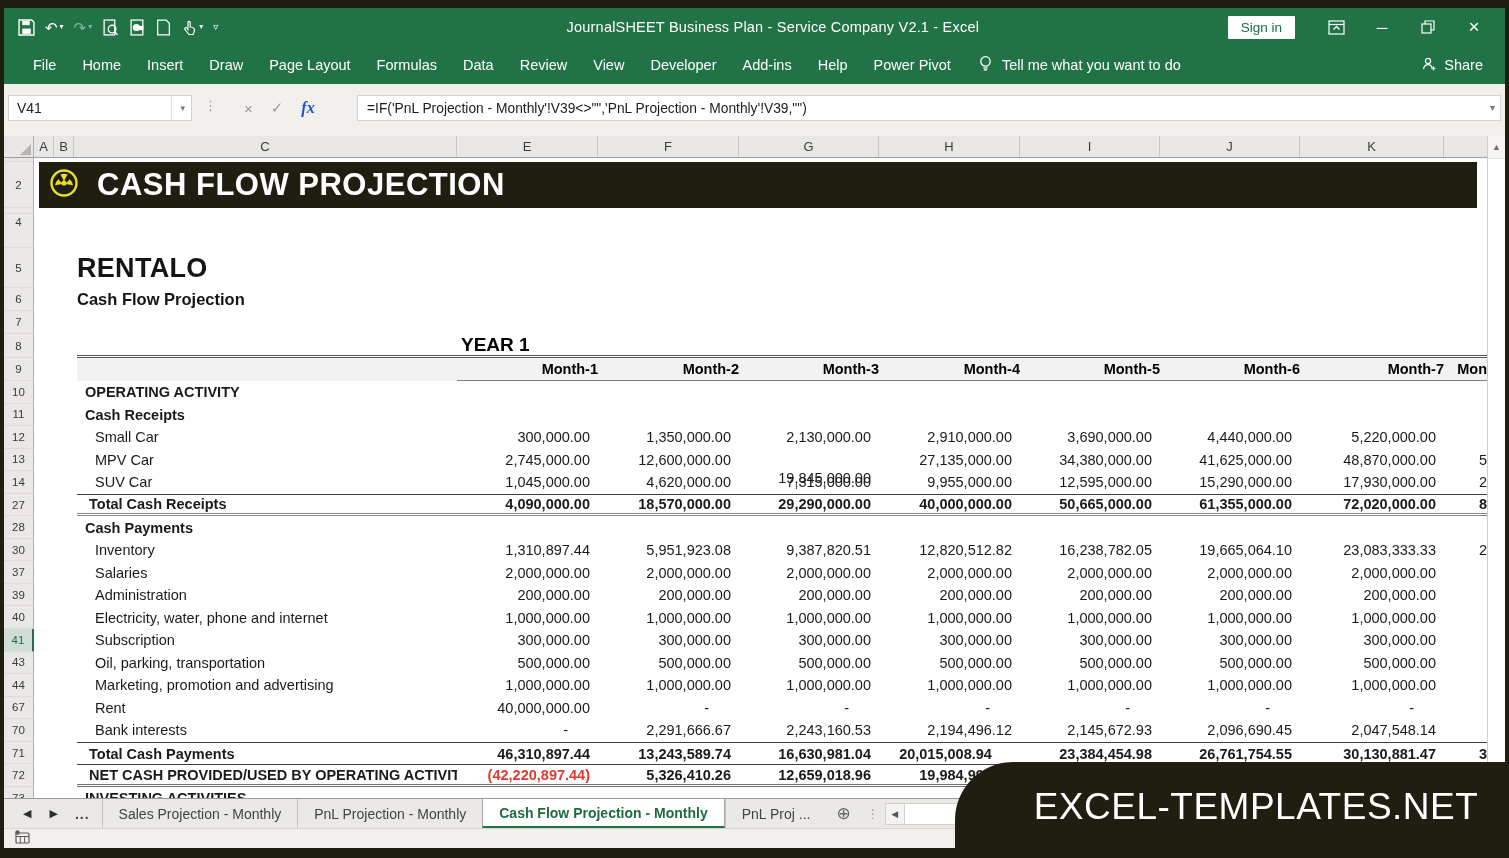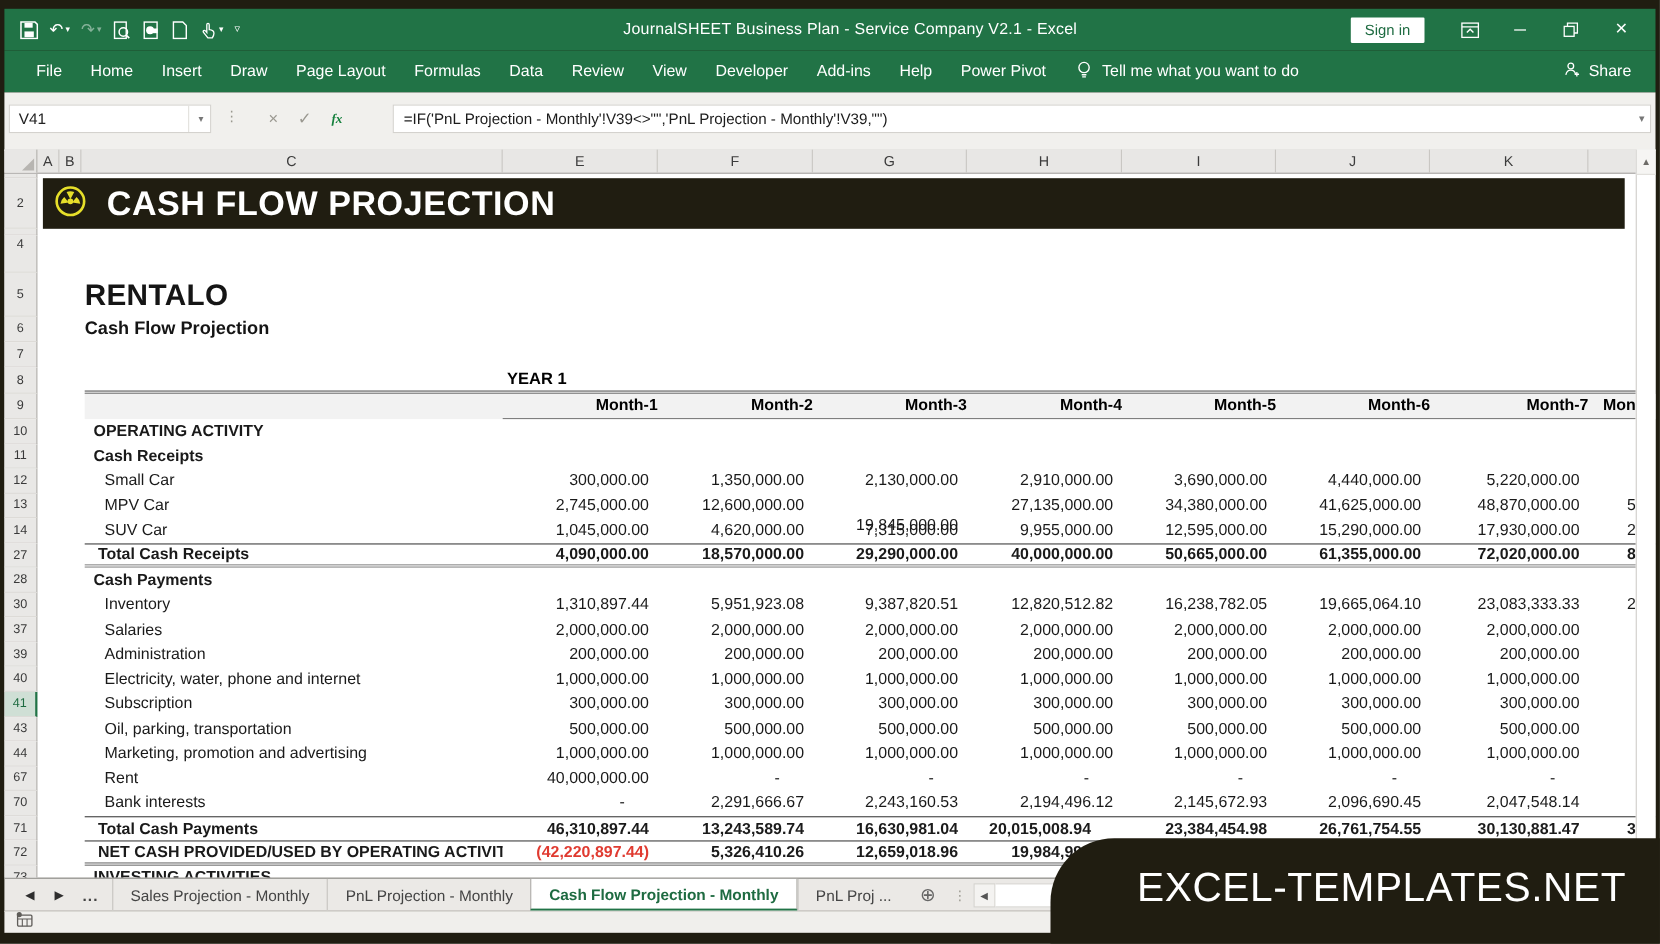--- a/index.html
+++ b/index.html
@@ -29,21 +29,21 @@
   .share{margin-left:auto;display:flex;align-items:center;gap:7px;padding-right:22px;font-size:14.5px;}
 
   
   .fxband{top:84px;height:52px;background:#f1f0ed;border-bottom:1px solid #d8d6d2;}
   .namebox{position:absolute;left:4px;top:11px;width:184px;height:26px;background:#fff;border:1px solid #d4d2ce;
            display:flex;align-items:center;font-size:14px;color:#222;padding-left:8px;box-sizing:border-box;}
   .namebox .dd{margin-left:auto;color:#777;font-size:9px;padding-right:6px;border-left:1px solid #e2e0dc;padding-left:8px;height:100%;display:flex;align-items:center;}
   .fxdots{position:absolute;left:200px;top:14px;color:#9a988f;font-size:13px;letter-spacing:0;}
   .fxbtns{position:absolute;left:228px;top:11px;height:26px;display:flex;align-items:center;gap:18px;padding:0 12px;color:#8a8880;}
   .fxbtns .b{font-size:15px;color:#9a9890;}
-  .fxbtns .fx{font-style:italic;font-family:"Liberation Serif",serif;font-size:12px;color:#15803d;font-weight:bold;}
+  .fxbtns .fx{font-style:italic;font-family:"Liberation Serif",serif;font-size:16px;color:#1d4ed8;font-weight:bold;}
   .fxfield{position:absolute;left:353px;top:11px;right:4px;height:26px;background:#fff;border:1px solid #d4d2ce;
            display:flex;align-items:center;font-size:13.8px;color:#1c1c1c;padding-left:9px;box-sizing:border-box;white-space:nowrap;overflow:hidden;}
   .fxchev{position:absolute;right:10px;top:18px;color:#777;font-size:10px;}
 
   
   .colhead{top:136px;height:22px;background:#e8e7e5;display:flex;border-bottom:1px solid #9f9d99;box-sizing:border-box;}
   .corner{width:30px;box-sizing:border-box;border-right:1px solid #b3b1ad;position:relative;background:#e8e7e5;}
   .corner:after{content:"";position:absolute;right:2px;bottom:2px;border-left:11px solid transparent;border-bottom:11px solid #b7b5b1;}
   .chcell{box-sizing:border-box;border-right:1px solid #c9c7c3;display:flex;align-items:center;justify-content:center;
           font-size:13px;color:#3c3c3c;}
@@ -59,21 +59,21 @@
   .rowline{flex:1;display:flex;margin-left:43px;min-width:0;box-sizing:border-box;align-items:center;}
   .lbl{width:380px;flex:none;font-size:14.5px;color:#1a1a1a;white-space:nowrap;overflow:hidden;padding-left:12px;box-sizing:border-box;}
   .cell{width:141px;flex:none;text-align:right;font-size:14.5px;color:#1a1a1a;padding-right:8px;box-sizing:border-box;white-space:nowrap;}
   .cell.dash{padding-right:30px;}
   .cell.frag{text-align:left;padding-left:24px;}
   .cell.neg{color:#e03a30;}
   .pcol{width:43px;flex:none;overflow:hidden;font-size:14.5px;color:#1a1a1a;padding-left:35px;box-sizing:border-box;white-space:nowrap;}
   .company{font-size:27px;font-weight:bold;color:#151515;letter-spacing:.3px;}
   .subtitle{font-size:16.5px;font-weight:bold;color:#151515;}
   .yearline{border-bottom:3px double #595959;}
-  .yearline .ycell{width:141px;flex:none;font-weight:bold;font-size:15px;padding-left:4px;box-sizing:border-box;}
+  .yearline .ycell{width:141px;flex:none;font-weight:bold;font-size:19px;padding-left:4px;box-sizing:border-box;}
   .monthline{background:#f2f2f2;}
   .mwrap{display:flex;border-bottom:1px solid #7f7f7f;box-sizing:border-box;height:100%;align-items:center;text-align:right;}
   .mcell{width:141px;flex:none;font-weight:bold;font-size:14.5px;padding-left:4px;box-sizing:border-box;white-space:nowrap;overflow:hidden;}
   .row-total .rowline{border-top:1px solid #404040;border-bottom:3px double #8a8a8a;}
   .row-total2 .rowline{border-top:1px solid #404040;}
   .row-net .rowline{border-top:1px solid #404040;border-bottom:3px double #6f6f6f;}
   .row-total .lbl,.row-total .cell,.row-total2 .lbl,.row-total2 .cell,.row-net .lbl,.row-net .cell,
   .row-total .pcol,.row-total2 .pcol,.row-net .pcol{font-weight:bold;}
   .row-section .lbl{font-weight:bold;padding-left:8px;}
   .row-item .lbl{padding-left:18px;}

